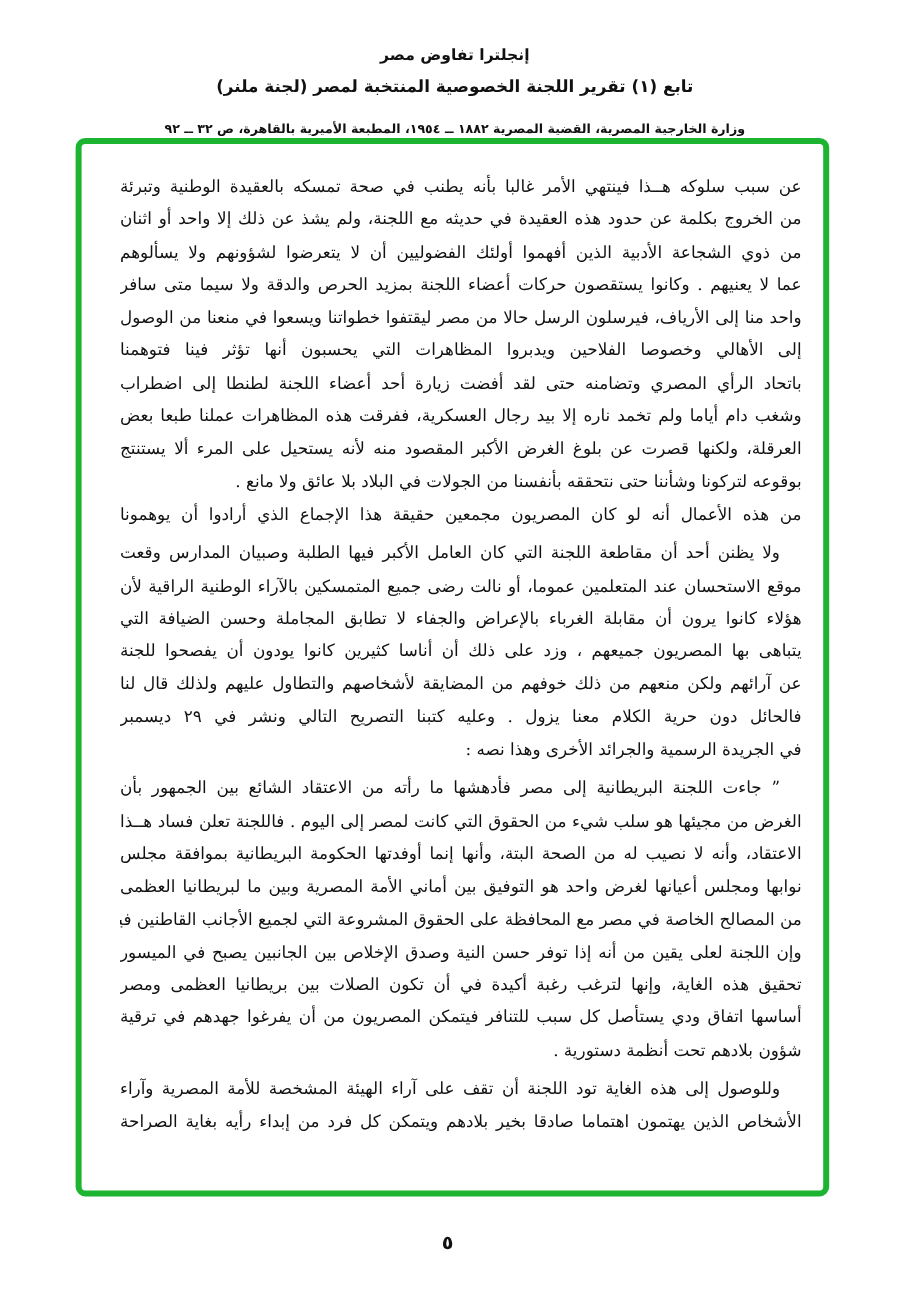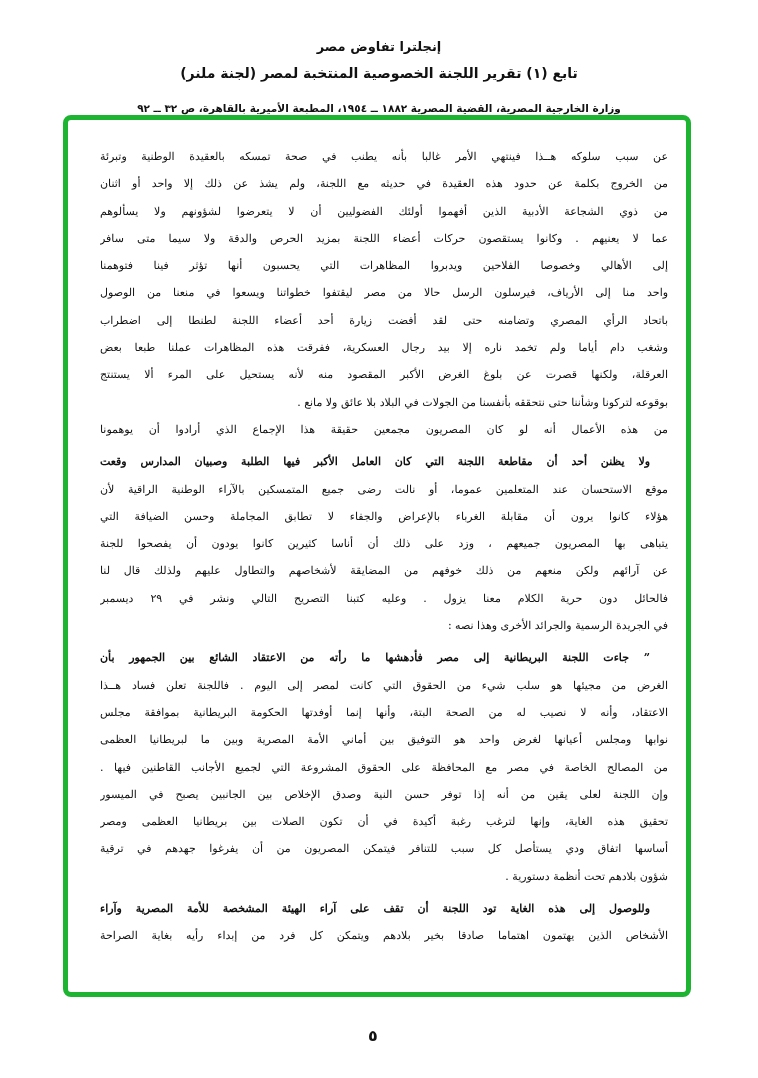--- a/index.html
+++ b/index.html
@@ -53,36 +53,35 @@
       border-radius: 8px;
     }
     .body-text {
       position: absolute;
       left: 100px;
       top: 143px;
       width: 568px;
       direction: rtl;
       text-align: justify;
       font-family: "DejaVu Serif", serif;
-      font-size: 11px;
+      font-size: 14px;
       color: #111;
     }
     .text-line {
       height: 27.3px;
       line-height: 27.3px;
       white-space: nowrap;
       overflow: hidden;
       text-align-last: justify;
     }
     .text-line.last {
       text-align-last: right;
     }
     .text-line.indent {
       padding-right: 18px;
-      font-weight: bold;
     }
     .para-gap {
       height: 5px;
     }
     .page-number {
       position: absolute;
       left: 366px;
       top: 1028px;
       width: 14px;
       text-align: center;
@@ -103,22 +102,22 @@
 
 <div class="highlight-box" style="border-color: rgb(29, 180, 49);"></div>
 
 <div class="body-text">
 
   <div>
     <div class="text-line">عن سبب سلوكه هــذا فينتهي الأمر غالبا بأنه يطنب في صحة تمسكه بالعقيدة الوطنية وتبرئة</div>
     <div class="text-line">من الخروج بكلمة عن حدود هذه العقيدة في حديثه مع اللجنة، ولم يشذ عن ذلك إلا واحد أو اثنان</div>
     <div class="text-line">من ذوي الشجاعة الأدبية الذين أفهموا أولئك الفضوليين أن لا يتعرضوا لشؤونهم ولا يسألوهم</div>
     <div class="text-line">عما لا يعنيهم . وكانوا يستقصون حركات أعضاء اللجنة بمزيد الحرص والدقة ولا سيما متى سافر</div>
+    <div class="text-line">واحد منا إلى الأرياف، فيرسلون الرسل حالا من مصر ليقتفوا خطواتنا ويسعوا في منعنا من الوصول</div>
     <div class="text-line">إلى الأهالي وخصوصا الفلاحين ويدبروا المظاهرات التي يحسبون أنها تؤثر فينا فتوهمنا</div>
-    <div class="text-line">واحد منا إلى الأرياف، فيرسلون الرسل حالا من مصر ليقتفوا خطواتنا ويسعوا في منعنا من الوصول</div>
     <div class="text-line">باتحاد الرأي المصري وتضامنه حتى لقد أفضت زيارة أحد أعضاء اللجنة لطنطا إلى اضطراب</div>
     <div class="text-line">وشغب دام أياما ولم تخمد ناره إلا بيد رجال العسكرية، ففرقت هذه المظاهرات عملنا طبعا بعض</div>
     <div class="text-line">العرقلة، ولكنها قصرت عن بلوغ الغرض الأكبر المقصود منه لأنه يستحيل على المرء ألا يستنتج</div>
     <div class="text-line last">بوقوعه لتركونا وشأننا حتى نتحققه بأنفسنا من الجولات في البلاد بلا عائق ولا مانع .</div>
     <div class="text-line">من هذه الأعمال أنه لو كان المصريون مجمعين حقيقة هذا الإجماع الذي أرادوا أن يوهمونا</div>
   </div>
   <div class="para-gap"></div>
 
   <div>
     <div class="text-line indent">ولا يظنن أحد أن مقاطعة اللجنة التي كان العامل الأكبر فيها الطلبة وصبيان المدارس وقعت</div>

